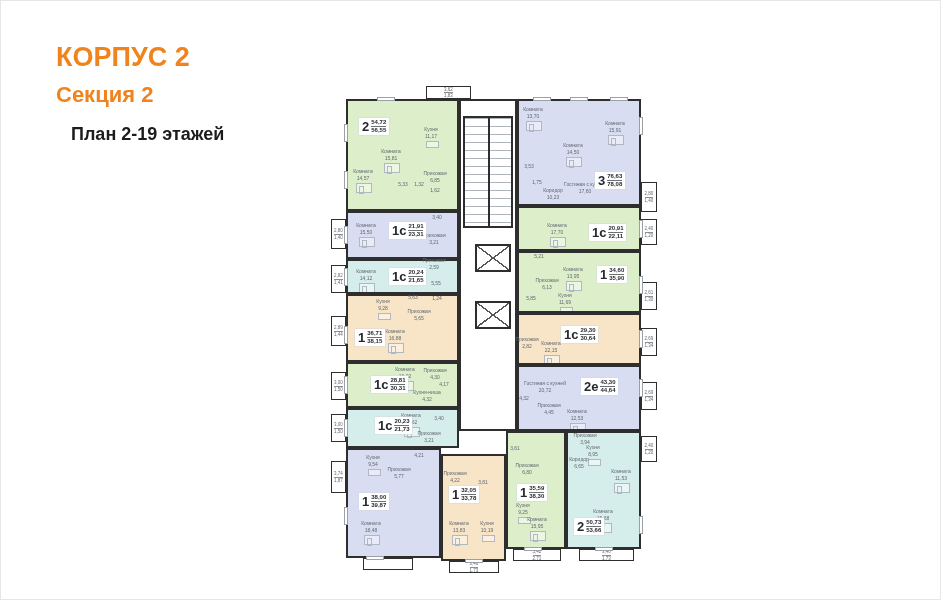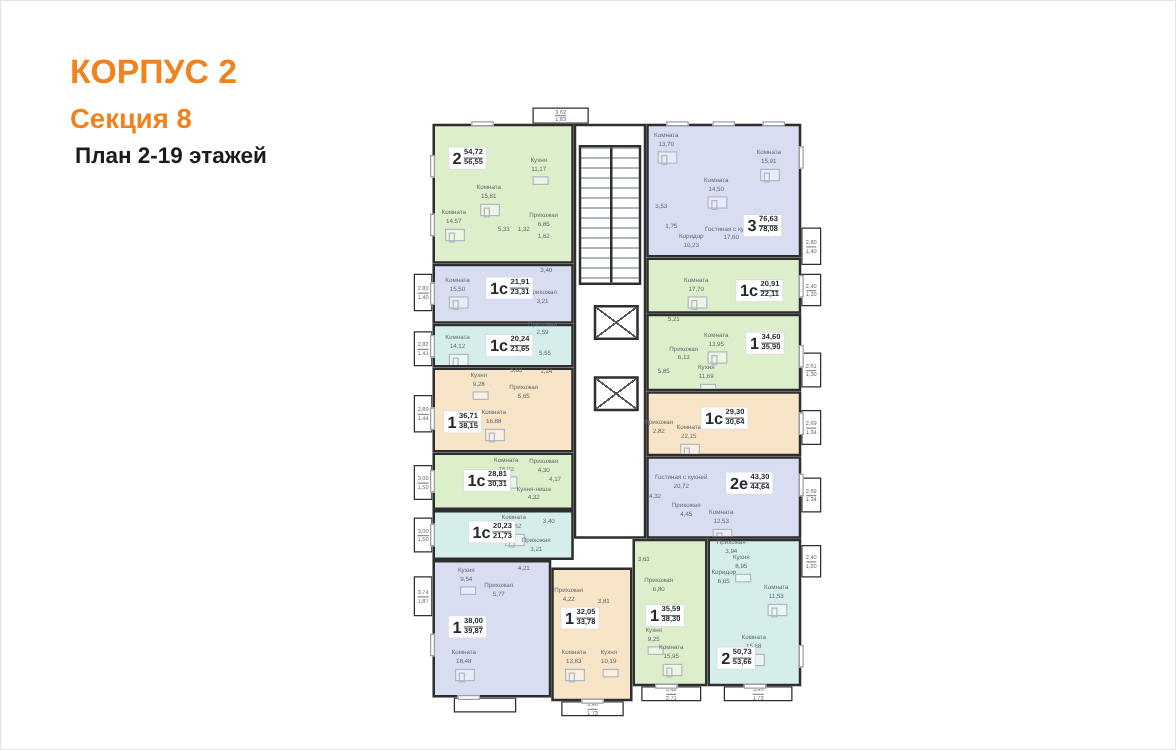--- a/index.html
+++ b/index.html
@@ -1,21 +1,21 @@
 <!DOCTYPE html>
 <html style="--accent: #f0831d; --wall: #2e2e2e; --roomtext: #646a72;"><head>
 <meta charset="utf-8">
 <style>
   html,body{margin:0;padding:0;background:#fff;}
   .frame{position:relative;width:941px;height:600px;background:#fff;border:1px solid #e6e6e6;
          box-sizing:border-box;font-family:"Liberation Sans",sans-serif;overflow:hidden;}
   .header{position:absolute;left:55px;top:40px;line-height:1.25;}
   .h-building{font-size:27px;font-weight:bold;color:var(--accent);margin:0 0 6px 0;}
   .h-section{font-size:22px;font-weight:bold;color:var(--accent);margin:0 0 5px 0;}
-  .h-plan{font-size:18px;font-weight:bold;color:#1c1c1c;margin:4px;}
+  .h-plan{font-size:18px;font-weight:bold;color:#1c1c1c;margin:15px;}
   .plan{position:absolute;left:330px;top:85px;width:340px;height:500px;}
   .apt{position:absolute;border:2.5px solid var(--wall);box-sizing:border-box;z-index:1;overflow:hidden;cursor:pointer;}
   .badge{position:absolute;z-index:6;display:flex;align-items:center;gap:2px;background:#fff;
          padding:1px 3px;box-shadow:0 0 0 0.5px #d4d8dd;}
   .bnum{font-size:13px;font-weight:bold;color:#26292e;}
   .bareas{display:flex;flex-direction:column;line-height:1.15;}
   .amain{font-size:6px;font-weight:bold;color:#26292e;border-bottom:1px solid #6a6f74;padding-bottom:0.5px;}
   .atot{font-size:6px;font-weight:bold;color:#26292e;}
   .room{position:absolute;transform:translate(-50%,-50%);text-align:center;color:var(--roomtext);
         line-height:1.3;z-index:3;white-space:nowrap;}
@@ -40,21 +40,21 @@
   .elev2{left:144px;top:215px;}
   .furn{position:absolute;border:1px solid #b0b8c3;background:rgba(255,255,255,0.45);z-index:2;box-sizing:border-box;}
   .furn-bed::after{content:"";position:absolute;left:1.5px;top:1.5px;width:3.5px;height:6px;border:1px solid #b0b8c3;}
 </style>
 </head>
 <body>
 
 <div class="frame">
   <div class="header">
     <div class="h-building">КОРПУС 2</div>
-    <div class="h-section">Секция 8</div>
+    <div class="h-section">Секция 2</div>
     <div class="h-plan">План 2-19 этажей</div>
   </div>
 
   <div class="plan">
     <div class="core"></div>
     <div class="stairs"></div>
     <div class="elev elev1"></div>
     <div class="elev elev2"></div>
   <div class="apt" style="left: 15px; top: 13px; width: 113px; height: 112px; background: rgb(220, 239, 202);">
         <div class="furn furn-bed" style="left: 36px; top: 62px; width: 16px; height: 10px;"></div>

